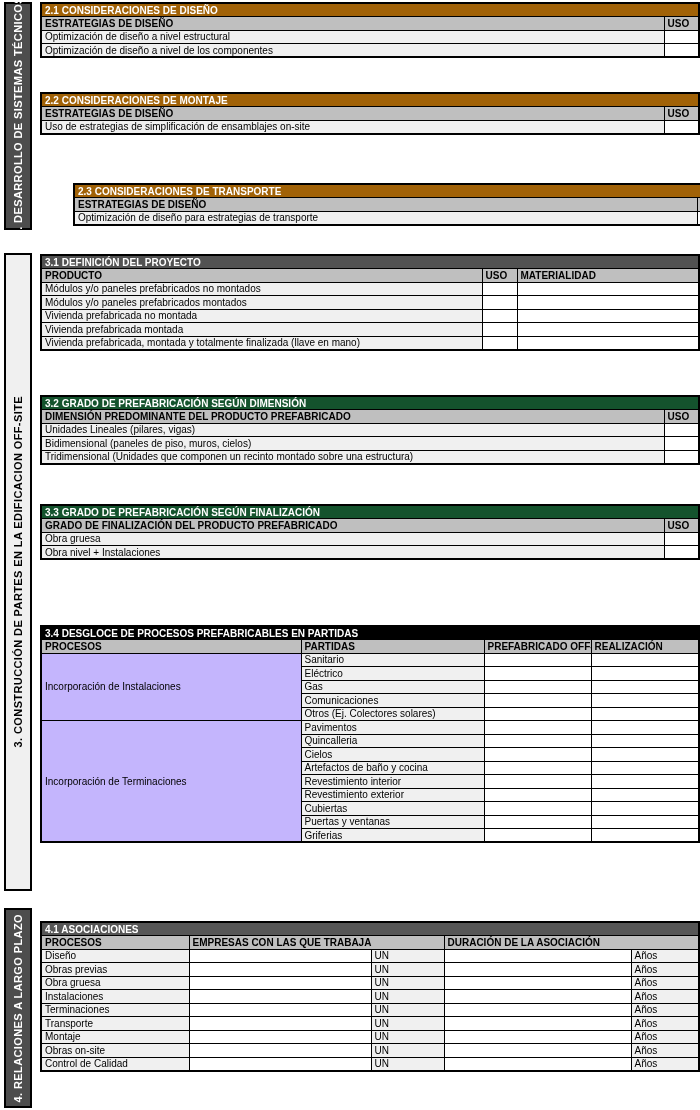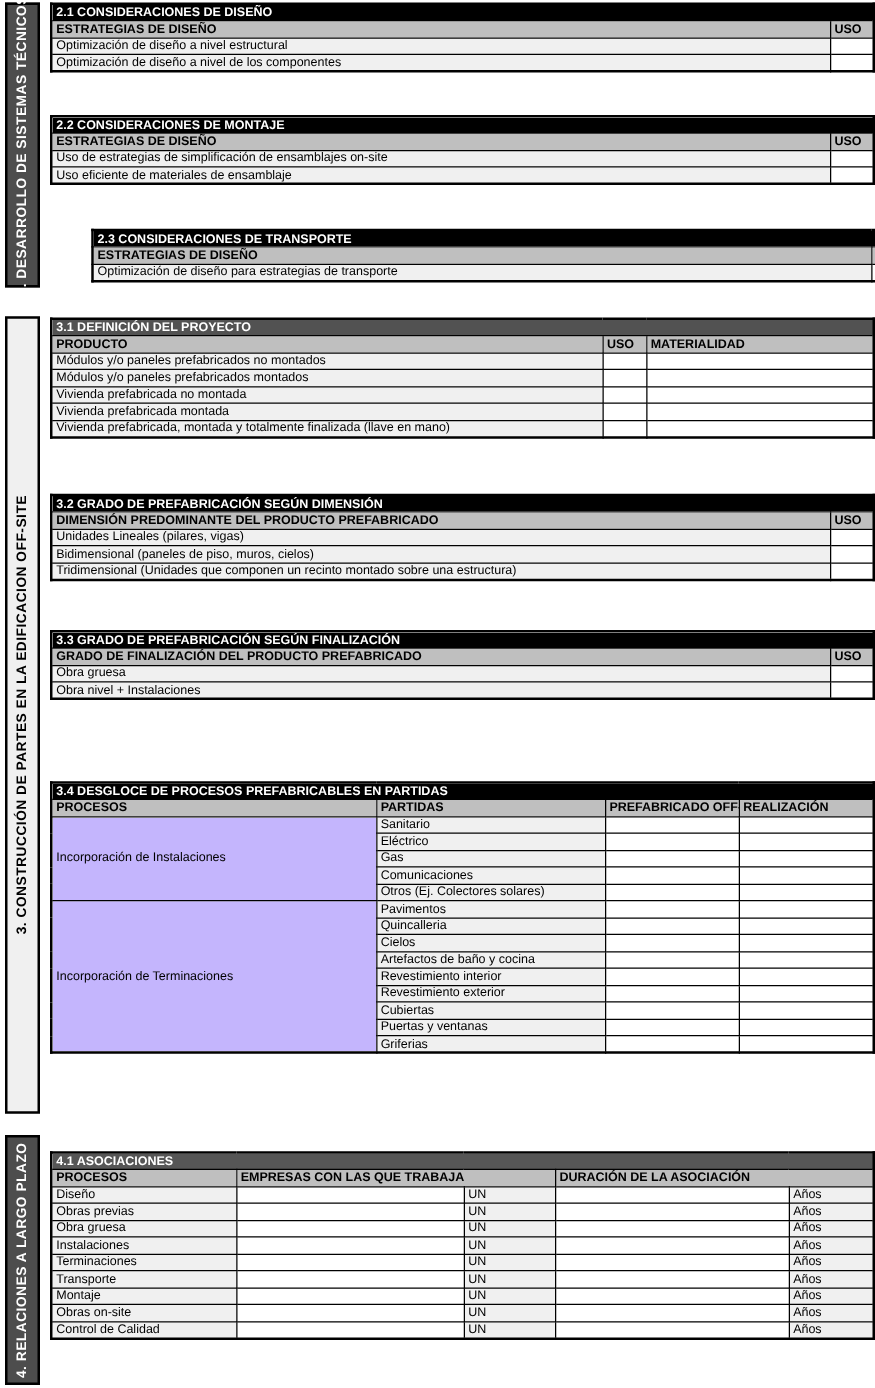--- a/index.html
+++ b/index.html
@@ -13,23 +13,23 @@
         font-size:11px;letter-spacing:.4px;white-space:nowrap;}
   .side.dark{background:#4d4d4d;color:#fff;}
   .side.light{background:#f0f0f0;color:#000;}
 
   
   table.tbl{position:absolute;left:40px;width:658px;border-collapse:collapse;
         table-layout:fixed;border:2.5px solid #000;font-size:10px;}
   table.tbl td{border:1.6px solid #000;padding:0 3px;height:13.5px;
         overflow:hidden;white-space:nowrap;box-sizing:border-box;}
   td.ttl{color:#fff;font-weight:bold;height:16px;padding-left:4px;}
-  .sh-a{background:#000000;} 
+  .sh-a{background:#a16207;} 
   .sh-b{background:#525252;} 
-  .sh-c{background:#000000;} 
+  .sh-c{background:#14532d;} 
   .sh-d{background:#000000;} 
   .sh-e{background:#565656;} 
   td.hd{background:#bfbfbf;font-weight:bold;}
   td.c{text-align:left;}
   td.lbl{background:#f0f0f0;}
   td.inp{background:#ffffff;}
   td.grp{background:#c4b5fd;vertical-align:middle;}
 </style>
 </head>
 <body>
@@ -80,24 +80,20 @@
           <td colspan="2" class="ttl sh-a">2.2 CONSIDERACIONES DE MONTAJE</td>
         </tr>
     <tr>
       <td class="hd">ESTRATEGIAS DE DISEÑO</td>
       <td class="hd c">USO</td>
     </tr>
     <tr>
           <td class="lbl">Uso de estrategias de simplificación de ensamblajes on-site</td>
           <td class="inp"></td>
         </tr>
-    <tr>
-          <td class="lbl">Uso eficiente de materiales de ensamblaje</td>
-          <td class="inp"></td>
-        </tr>
   </tbody>
     </table>
 
   <table class="tbl" style="top:183px;margin-left:33px;">
     <colgroup>
         <col style="width:623px">
         <col style="width:35px">
       </colgroup>
     <tbody>
         <tr>

